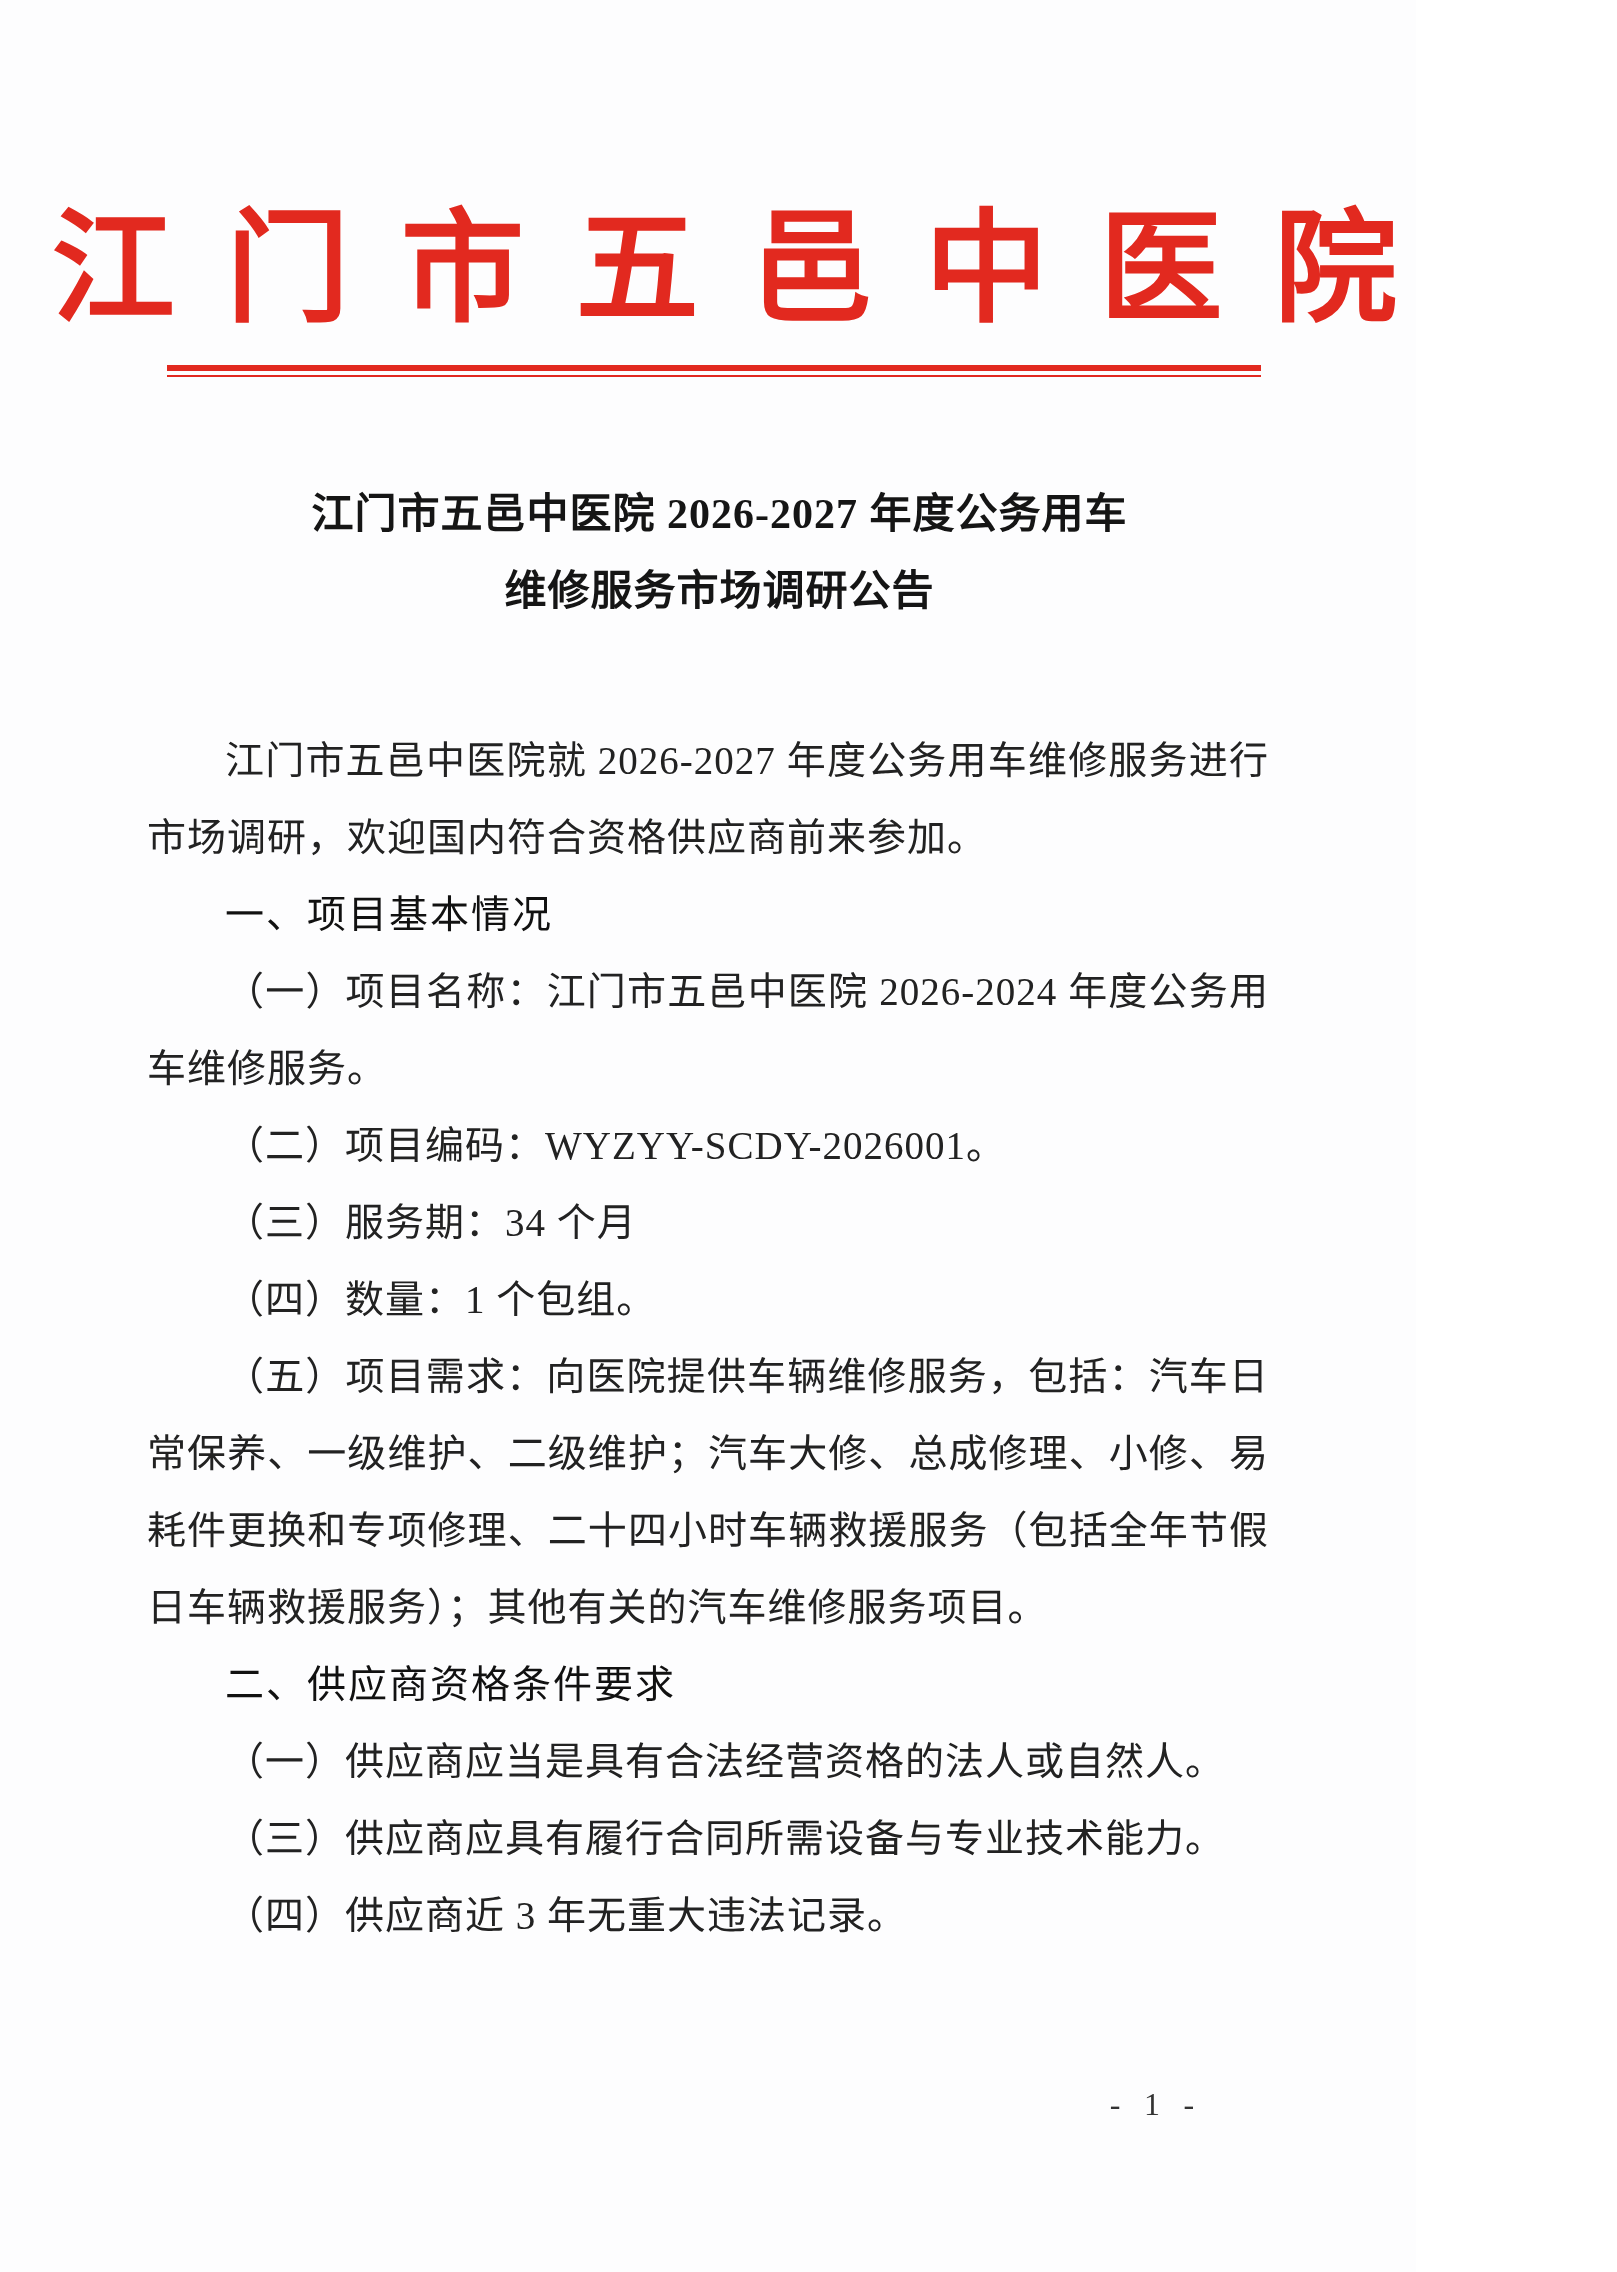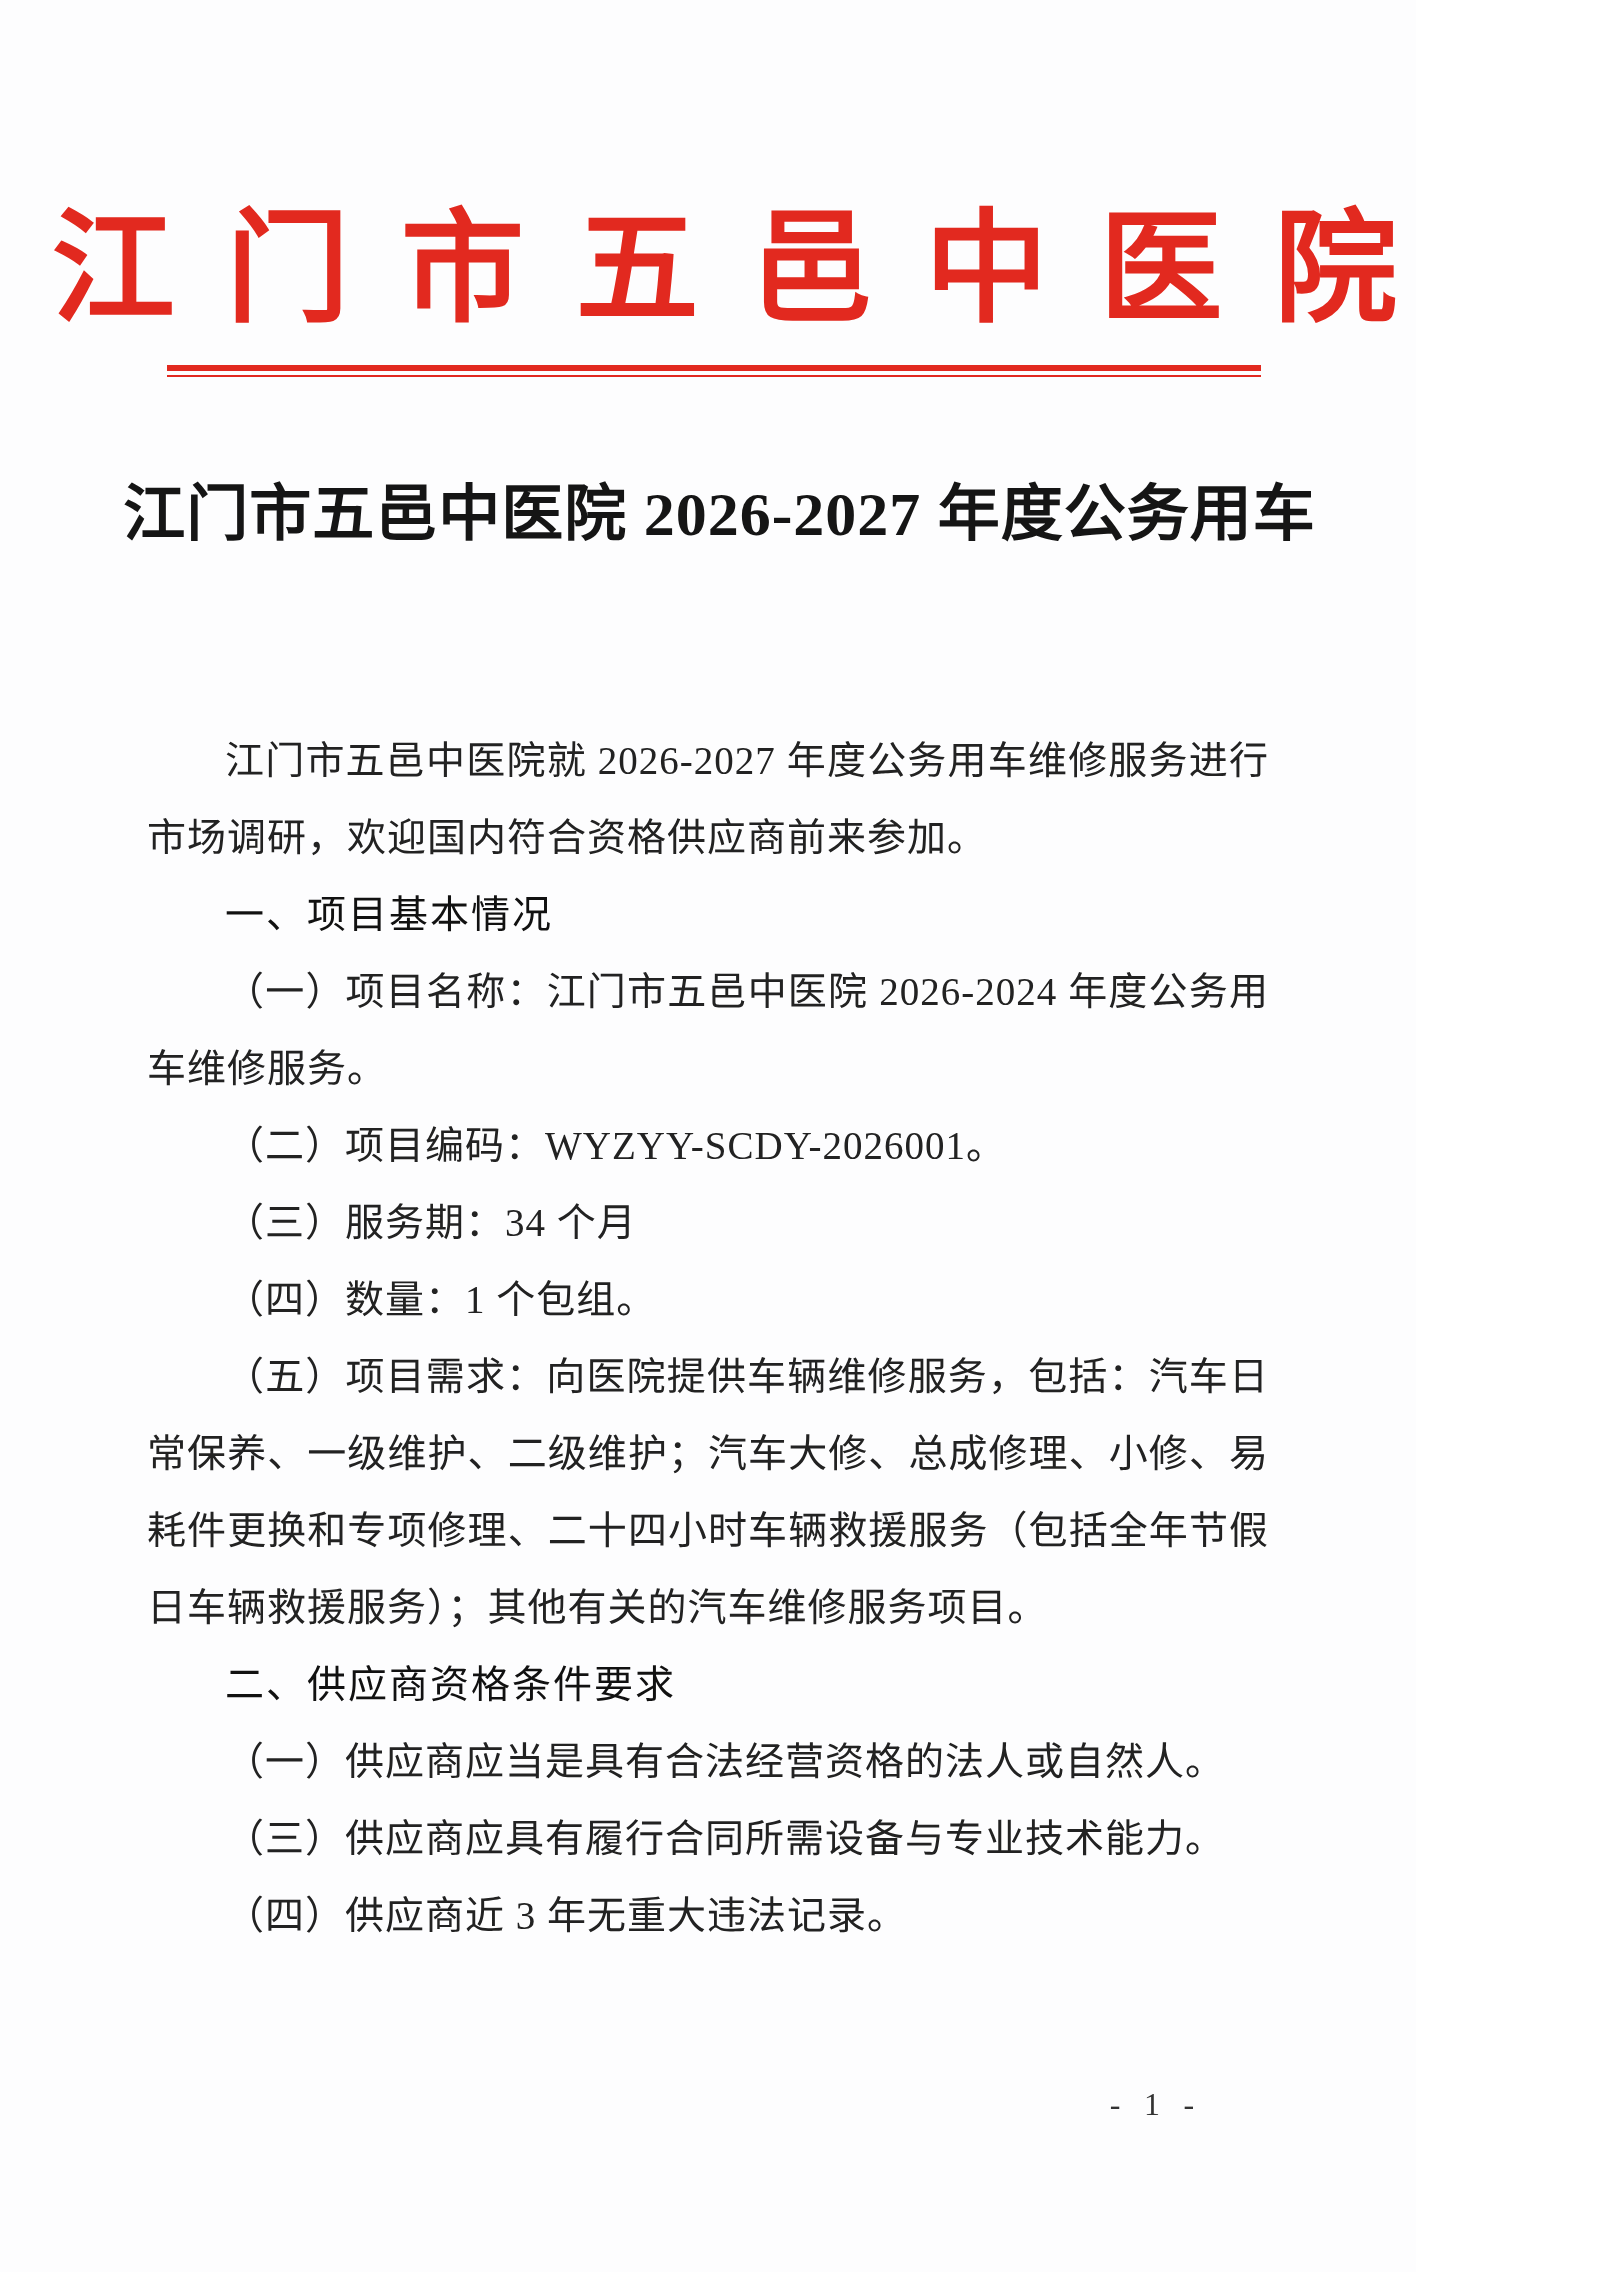--- a/index.html
+++ b/index.html
@@ -43,21 +43,21 @@
     box-sizing: content-box;
     padding-top: 2px;
   }
   
   .doc-title {
     position: absolute;
     top: 476px;
     left: 0;
     right: 0;
     text-align: center;
-    font-size: 62px;
+    font-size: 42px;
     font-weight: bold;
     line-height: 77px;
     letter-spacing: 1px;
     color: #151515;
     margin-left: 23px;
   }
   
   .body-block {
     position: absolute;
     top: 722px;
@@ -93,20 +93,21 @@
 <body>
 
 <div class="page">
 
   <div class="letterhead">江门市五邑中医院</div>
 
   <div class="letterhead-rule"></div>
 
   <div class="doc-title">
     <div>江门市五邑中医院 2026-2027 年度公务用车</div>
+    <div>维修服务市场调研公告</div>
   </div>
 
   <div class="body-block">
     <p class="para">江门市五邑中医院就 2026-2027 年度公务用车维修服务进行市场调研，欢迎国内符合资格供应商前来参加。</p>
 
     <p class="para heading">一、项目基本情况</p>
 
     <p class="para">（一）项目名称：江门市五邑中医院 2026-2024 年度公务用车维修服务。</p>
 
     <p class="para">（二）项目编码：WYZYY-SCDY-2026001。</p>

